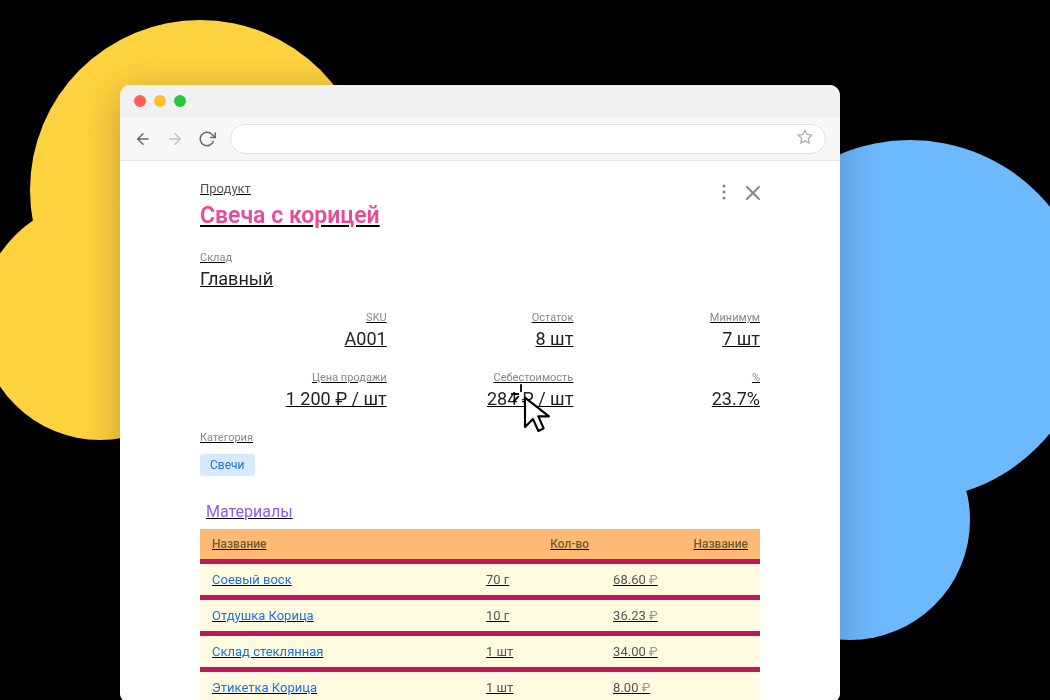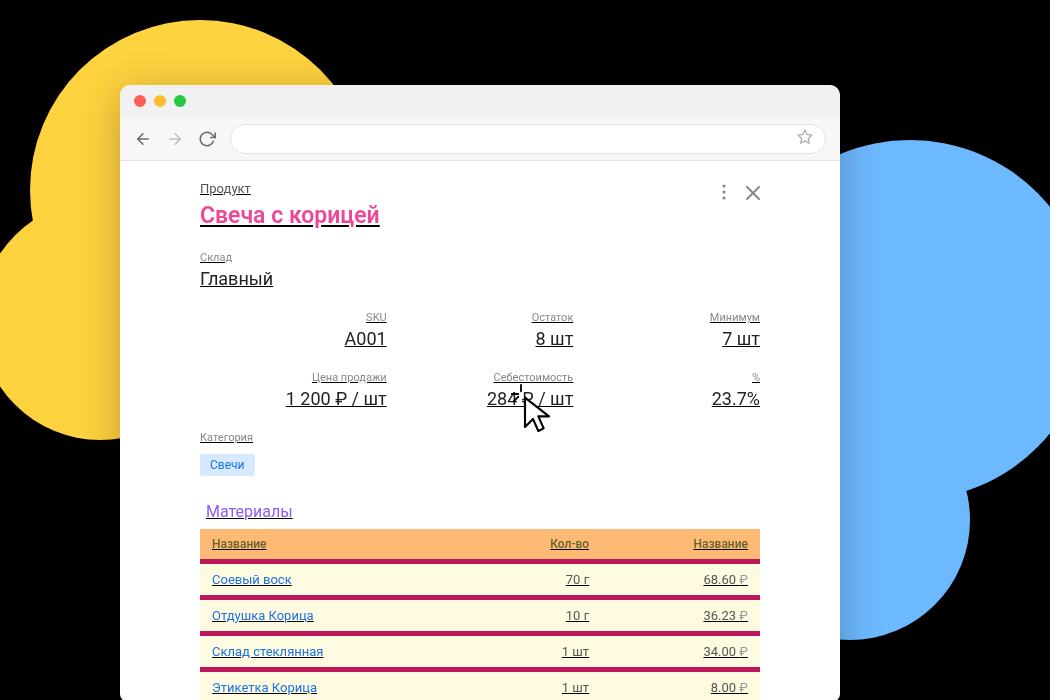--- a/index.html
+++ b/index.html
@@ -70,21 +70,21 @@
     font-size:12px; padding:4px 10px; border-radius:3px; margin-top:6px;
   }
 
   .section-label { font-size:16px; color:#8b5cf6; margin-top:26px; margin-bottom:8px;margin-left:6px; }
 
   .mat-table { width:100%; border-collapse:collapse; font-size:13px; }
   .mat-table th { background:#fdba74; color:#6b5f2a; font-weight:500; text-align:left; padding:8px 12px; font-size:12px; }
   .mat-table th.qty, .mat-table th.cost { text-align:right; }
   .mat-table td { background:#fffbe0; padding:8px 12px; border-top:5px solid #be185d; color:#444; }
   .mat-table td.name a { color:#1a73e8; text-decoration:none; }
-  .mat-table td.qty, .mat-table td.cost { text-align:right; color:#555; }
+  .mat-table td.qty, .mat-table td.cost { color:#555; }
   .rub { color:#999; }
 
   .cursor-overlay {
     position:absolute; top: 395px; left: 520px; pointer-events:none;
   }
   .cursor-overlay svg { width:34px; height:40px; }
   .click-burst { position:absolute; top:-12px; left:-10px; }
   .click-burst svg { width:22px; height:22px; }
 </style>
 </head>

